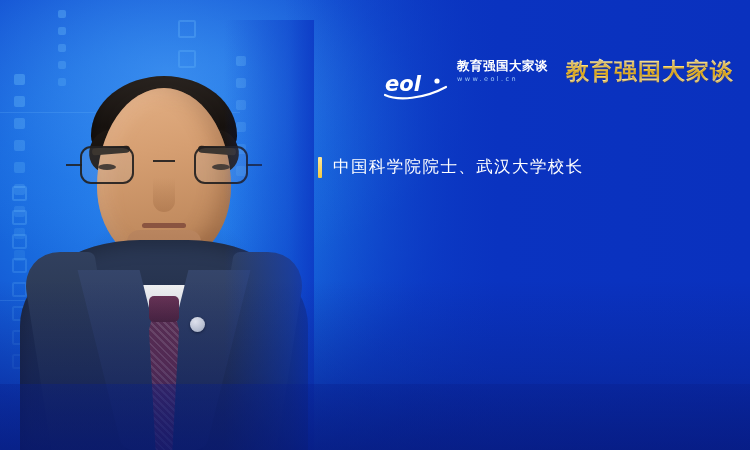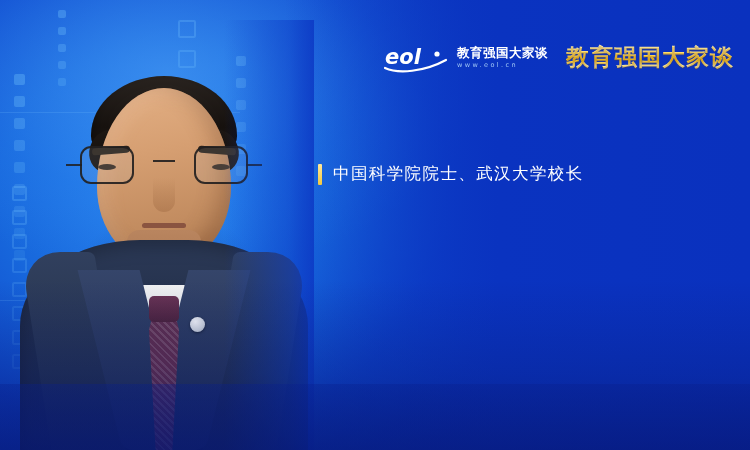--- a/index.html
+++ b/index.html
@@ -157,41 +157,41 @@
 
   .portrait-fade{
     position:absolute;inset:0;
     background:linear-gradient(90deg,rgba(16,70,205,0) 70%,rgba(13,62,200,.55) 92%,rgba(12,56,196,.85) 100%);
   }
 
   
   .header{position:absolute;top:42px;right:12px;display:flex;align-items:center;gap:18px;}
 
   .eol-logo{display:flex;align-items:center;gap:7px;}
-  .eol-mark{position:relative;width:66px;height:30px;}
+  .eol-mark{position:relative;width:66px;height:30px;margin-top:28px;}
   .eol-text{
     font-size:12.5px;color:#ffffff;letter-spacing:.5px;line-height:1.05;font-weight:bold;
   }
   .eol-url{font-size:6.5px;color:#9fc6f5;letter-spacing:2.4px;margin-top:2px;}
 
   .brand-title{
     font-size:23px;font-weight:bold;letter-spacing:1px;
     background:linear-gradient(180deg,#fff6c9 0%,#ffe27a 30%,#f6c023 58%,#ffeea4 78%,#e8a90f 100%);
     -webkit-background-clip:text;background-clip:text;color:transparent;
     text-shadow:0 1px 0 rgba(120,70,0,.25);
     padding-right:4px;
   }
 
   
   .textblock{position:absolute;left:318px;top:130px;width:420px;}
   .speaker-name{
     font-size:29px;font-weight:bold;color:#ffffff;letter-spacing:3px;
     text-shadow:0 2px 6px rgba(0,15,80,.45);
   }
-  .role-row{display:flex;align-items:center;gap:11px;margin-top:33px;}
+  .role-row{display:flex;align-items:center;gap:11px;margin-top:26px;}
   .role-bar{width:4px;height:21px;border-radius:1px;
     background:linear-gradient(180deg,#ffe89a,#f3c93f);}
   .role-text{font-size:16.5px;color:#ffffff;letter-spacing:1.4px;}
 
   .headline{margin-top:20px;}
   .hl-line{
     font-size:30px;font-weight:bold;color:#ffffff;letter-spacing:1.6px;
     line-height:1.38;
     text-shadow:0 0 1px rgba(255,255,255,.9),2px 2px 0 rgba(6,30,140,.55),0 3px 10px rgba(3,18,100,.45);
   }

